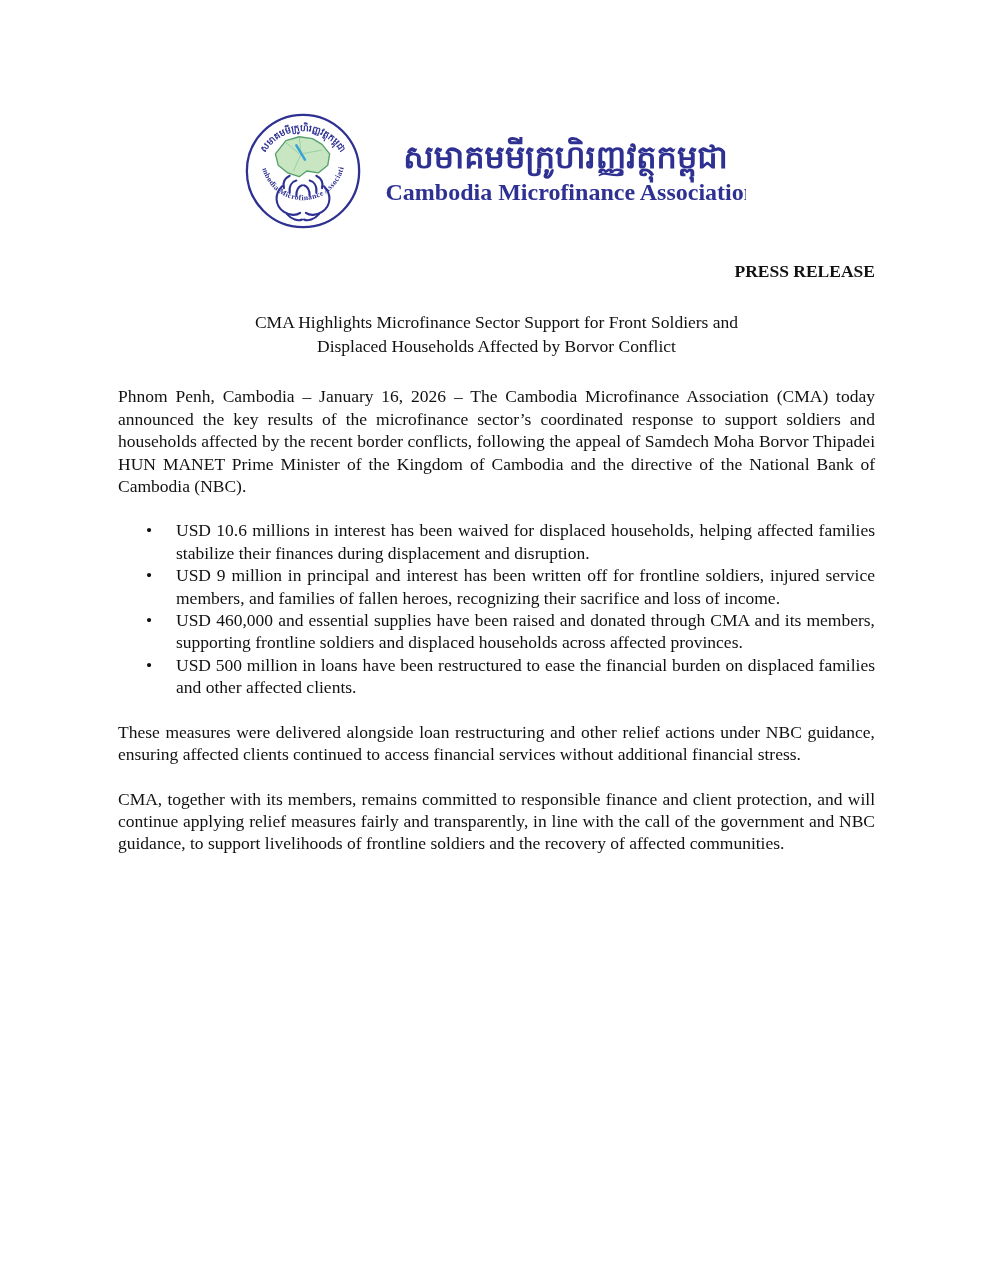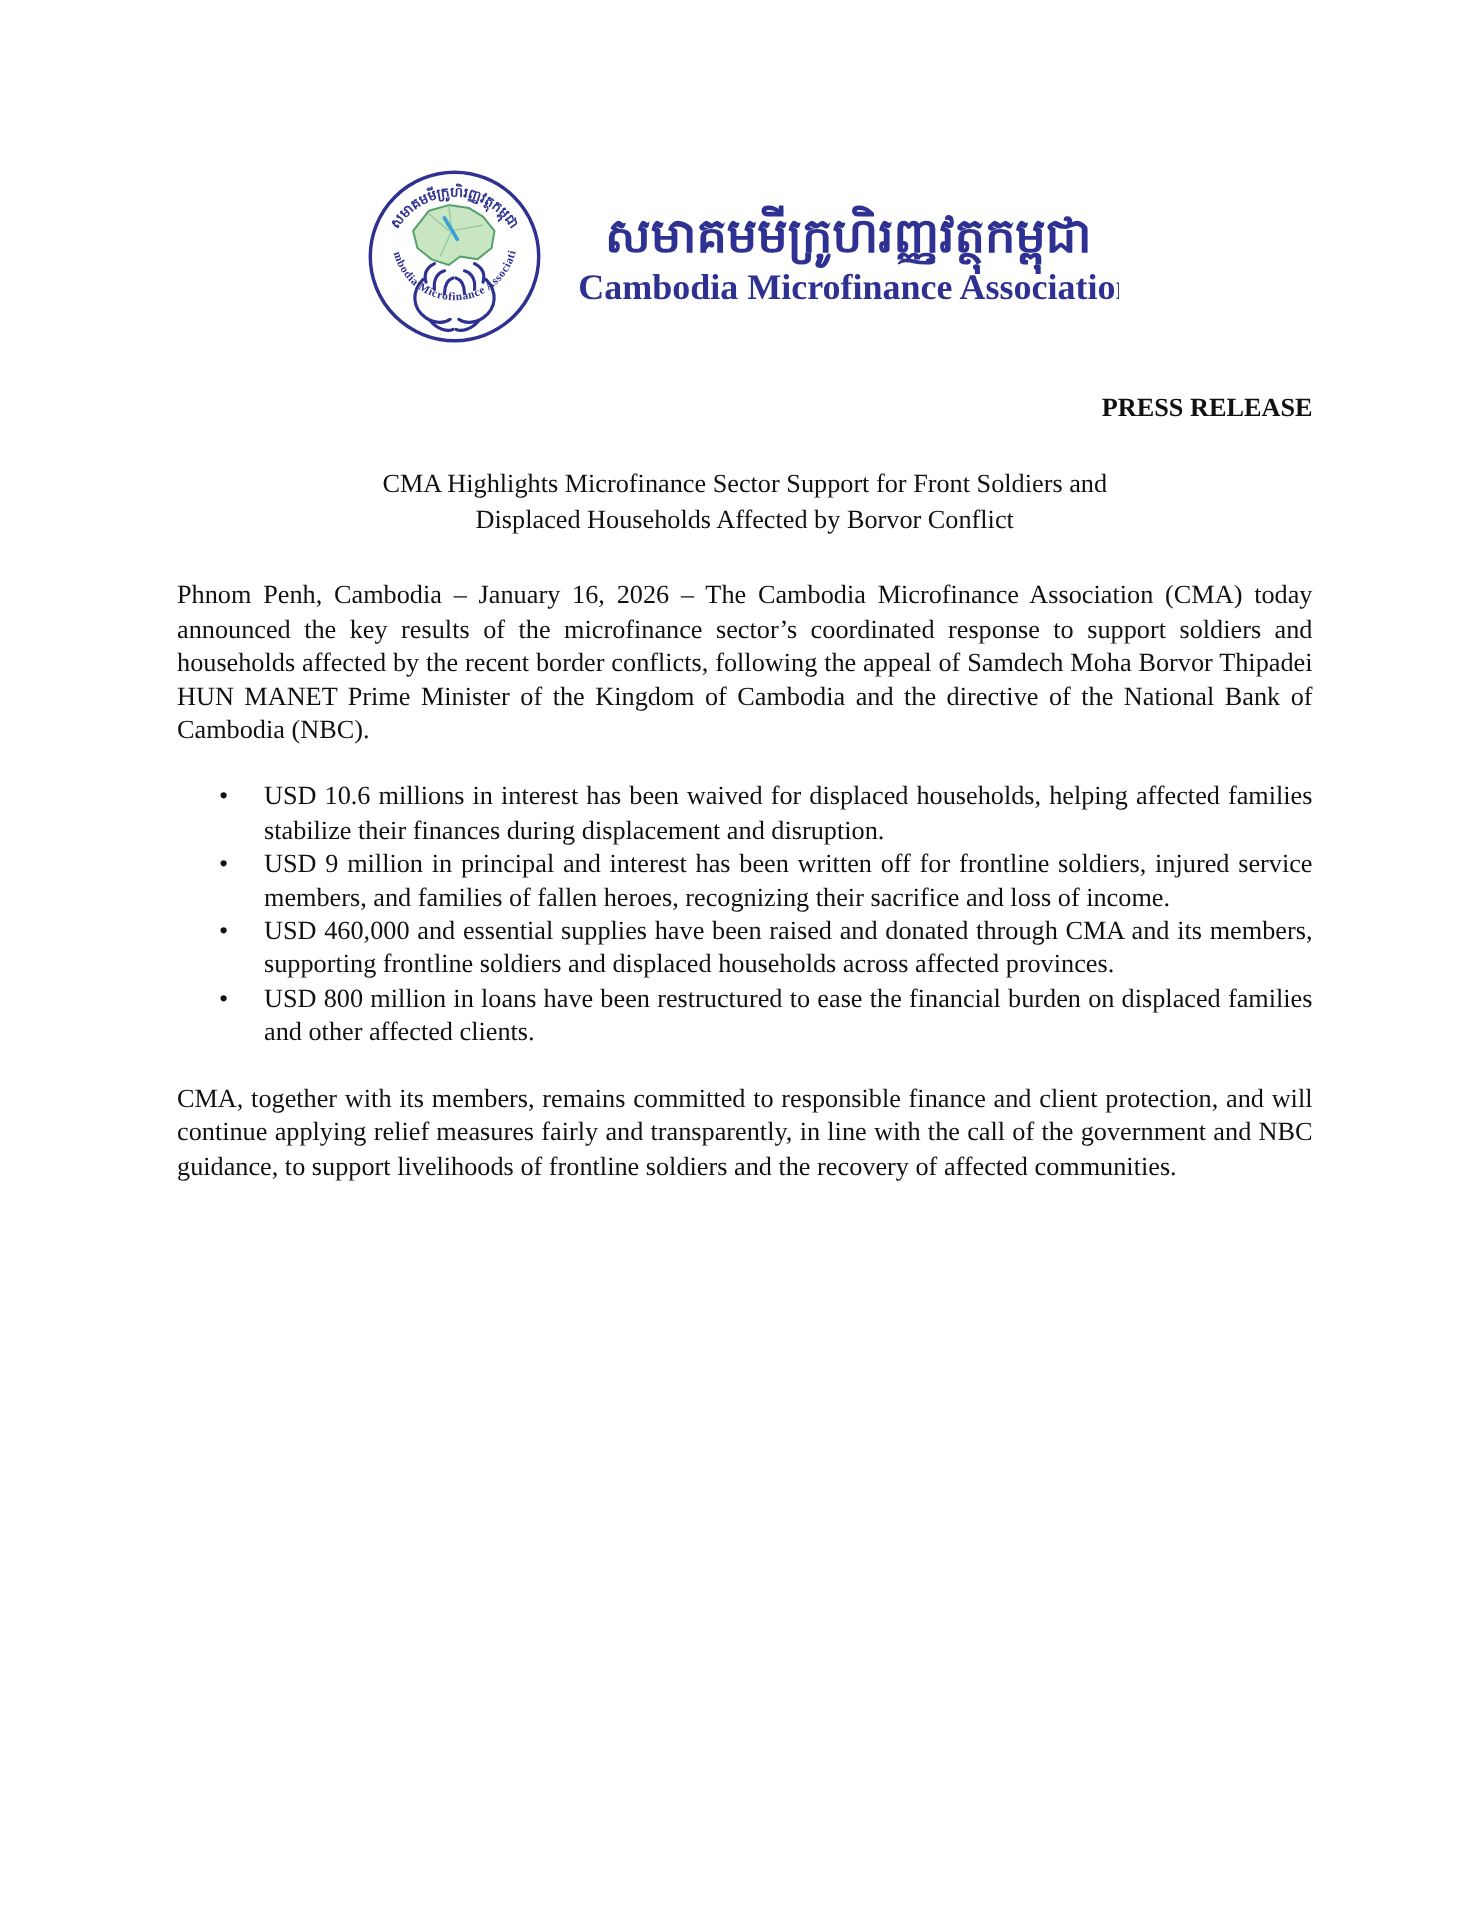--- a/index.html
+++ b/index.html
@@ -137,20 +137,21 @@
 
     <h1 class="title"><span>CMA Highlights Microfinance Sector Support for Front Soldiers and</span><br><span>Displaced Households Affected by Borvor Conflict</span></h1>
 
     <p>Phnom Penh, Cambodia – January 16, 2026 – The Cambodia Microfinance Association (CMA) today announced the key results of the microfinance sector’s coordinated response to support soldiers and households affected by the recent border conflicts, following the appeal of Samdech Moha Borvor Thipadei HUN MANET Prime Minister of the Kingdom of Cambodia and the directive of the National Bank of Cambodia (NBC).</p>
 
 
     <ul>
       <li>USD 10.6 millions in interest has been waived for displaced households, helping affected families stabilize their finances during displacement and disruption.</li>
       <li>USD 9 million in principal and interest has been written off for frontline soldiers, injured service members, and families of fallen heroes, recognizing their sacrifice and loss of income.</li>
       <li>USD 460,000 and essential supplies have been raised and donated through CMA and its members, supporting frontline soldiers and displaced households across affected provinces.</li>
-      <li>USD 800 million in loans have been restructured to ease the financial burden on displaced families and other affected clients.</li>
+      <li>USD 500 million in loans have been restructured to ease the financial burden on displaced families and other affected clients.</li>
     </ul>
 
+    <p>These measures were delivered alongside loan restructuring and other relief actions under NBC guidance, ensuring affected clients continued to access financial services without additional financial stress.</p>
 
     <p>CMA, together with its members, remains committed to responsible finance and client protection, and will continue applying relief measures fairly and transparently, in line with the call of the government and NBC guidance, to support livelihoods of frontline soldiers and the recovery of affected communities.</p>
   </main>
 
 </div>
 
 </body></html>

